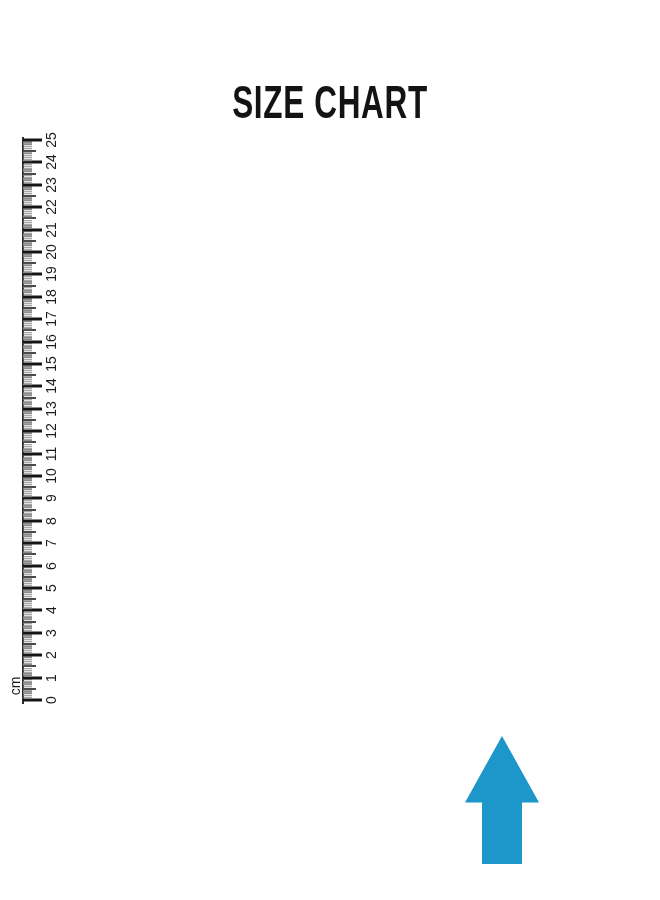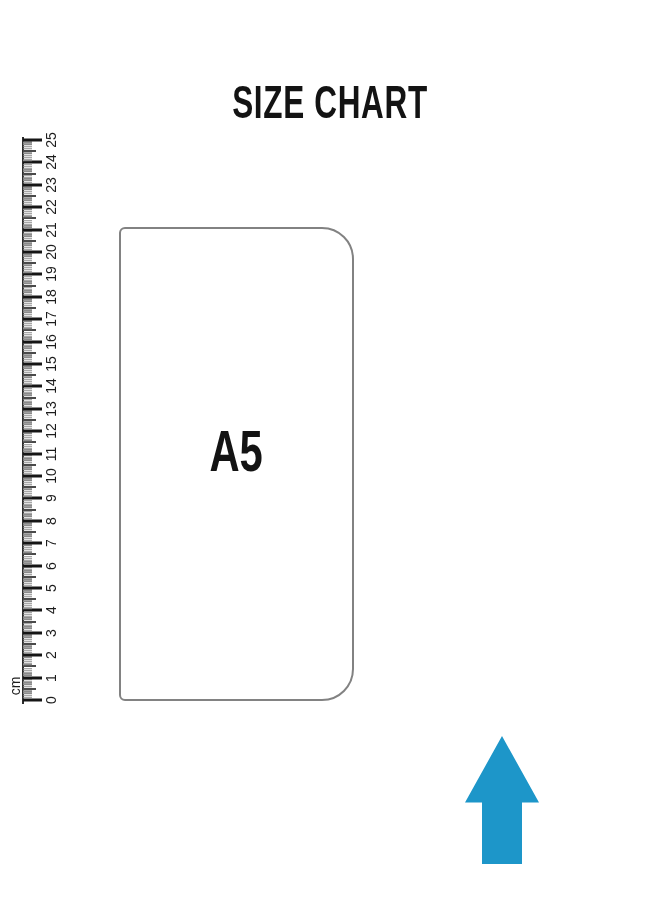--- a/index.html
+++ b/index.html
@@ -337,20 +337,17 @@
         <div class="tick-label" style="top: 274.4px;">19</div>
         <div class="tick-label" style="top: 252px;">20</div>
         <div class="tick-label" style="top: 229.6px;">21</div>
         <div class="tick-label" style="top: 207.2px;">22</div>
         <div class="tick-label" style="top: 184.8px;">23</div>
         <div class="tick-label" style="top: 162.4px;">24</div>
         <div class="tick-label" style="top: 140px;">25</div>
       </div>
   </div>
 
-  <div class="panel panel-a5">
-    <span class="size-label">A5</span>
-  </div>
 
 
   <div class="arrow" style="background: rgb(29, 150, 201);"></div>
 
 </div>
 
 </body></html>

